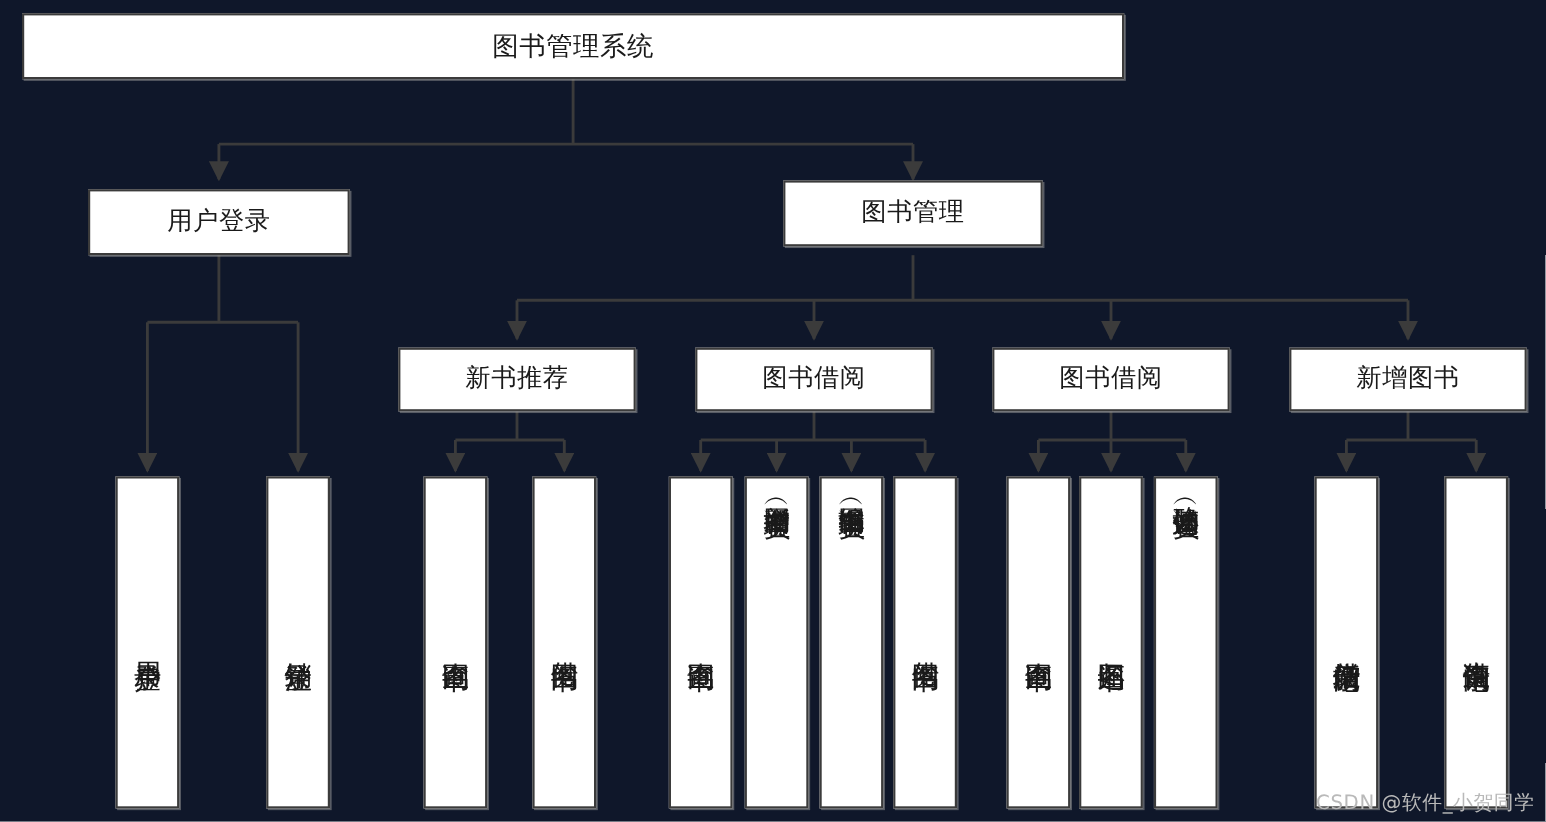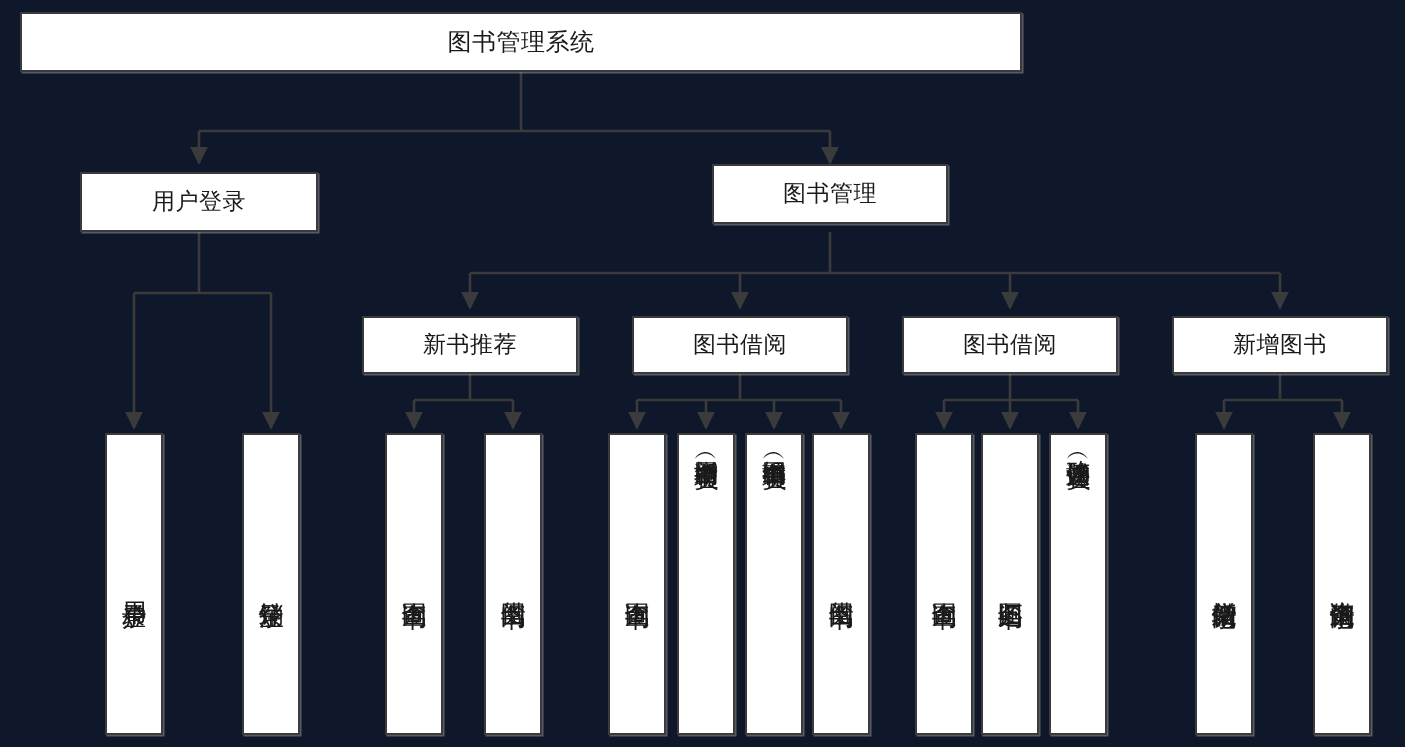--- a/index.html
+++ b/index.html
@@ -212,14 +212,15 @@
   </div>
 
   <div class="node vert center" style="left:1195px; top:433px; width:58px; height:302px;">
     <span class="label">新增借阅记录</span>
   </div>
 
   <div class="node vert center" style="left:1313px; top:433px; width:58px; height:302px;">
     <span class="label">查询借阅记录</span>
   </div>
 
+  <div id="watermark">CSDN @软件_小贺同学</div>
 
 </div>
 
 </body></html>

